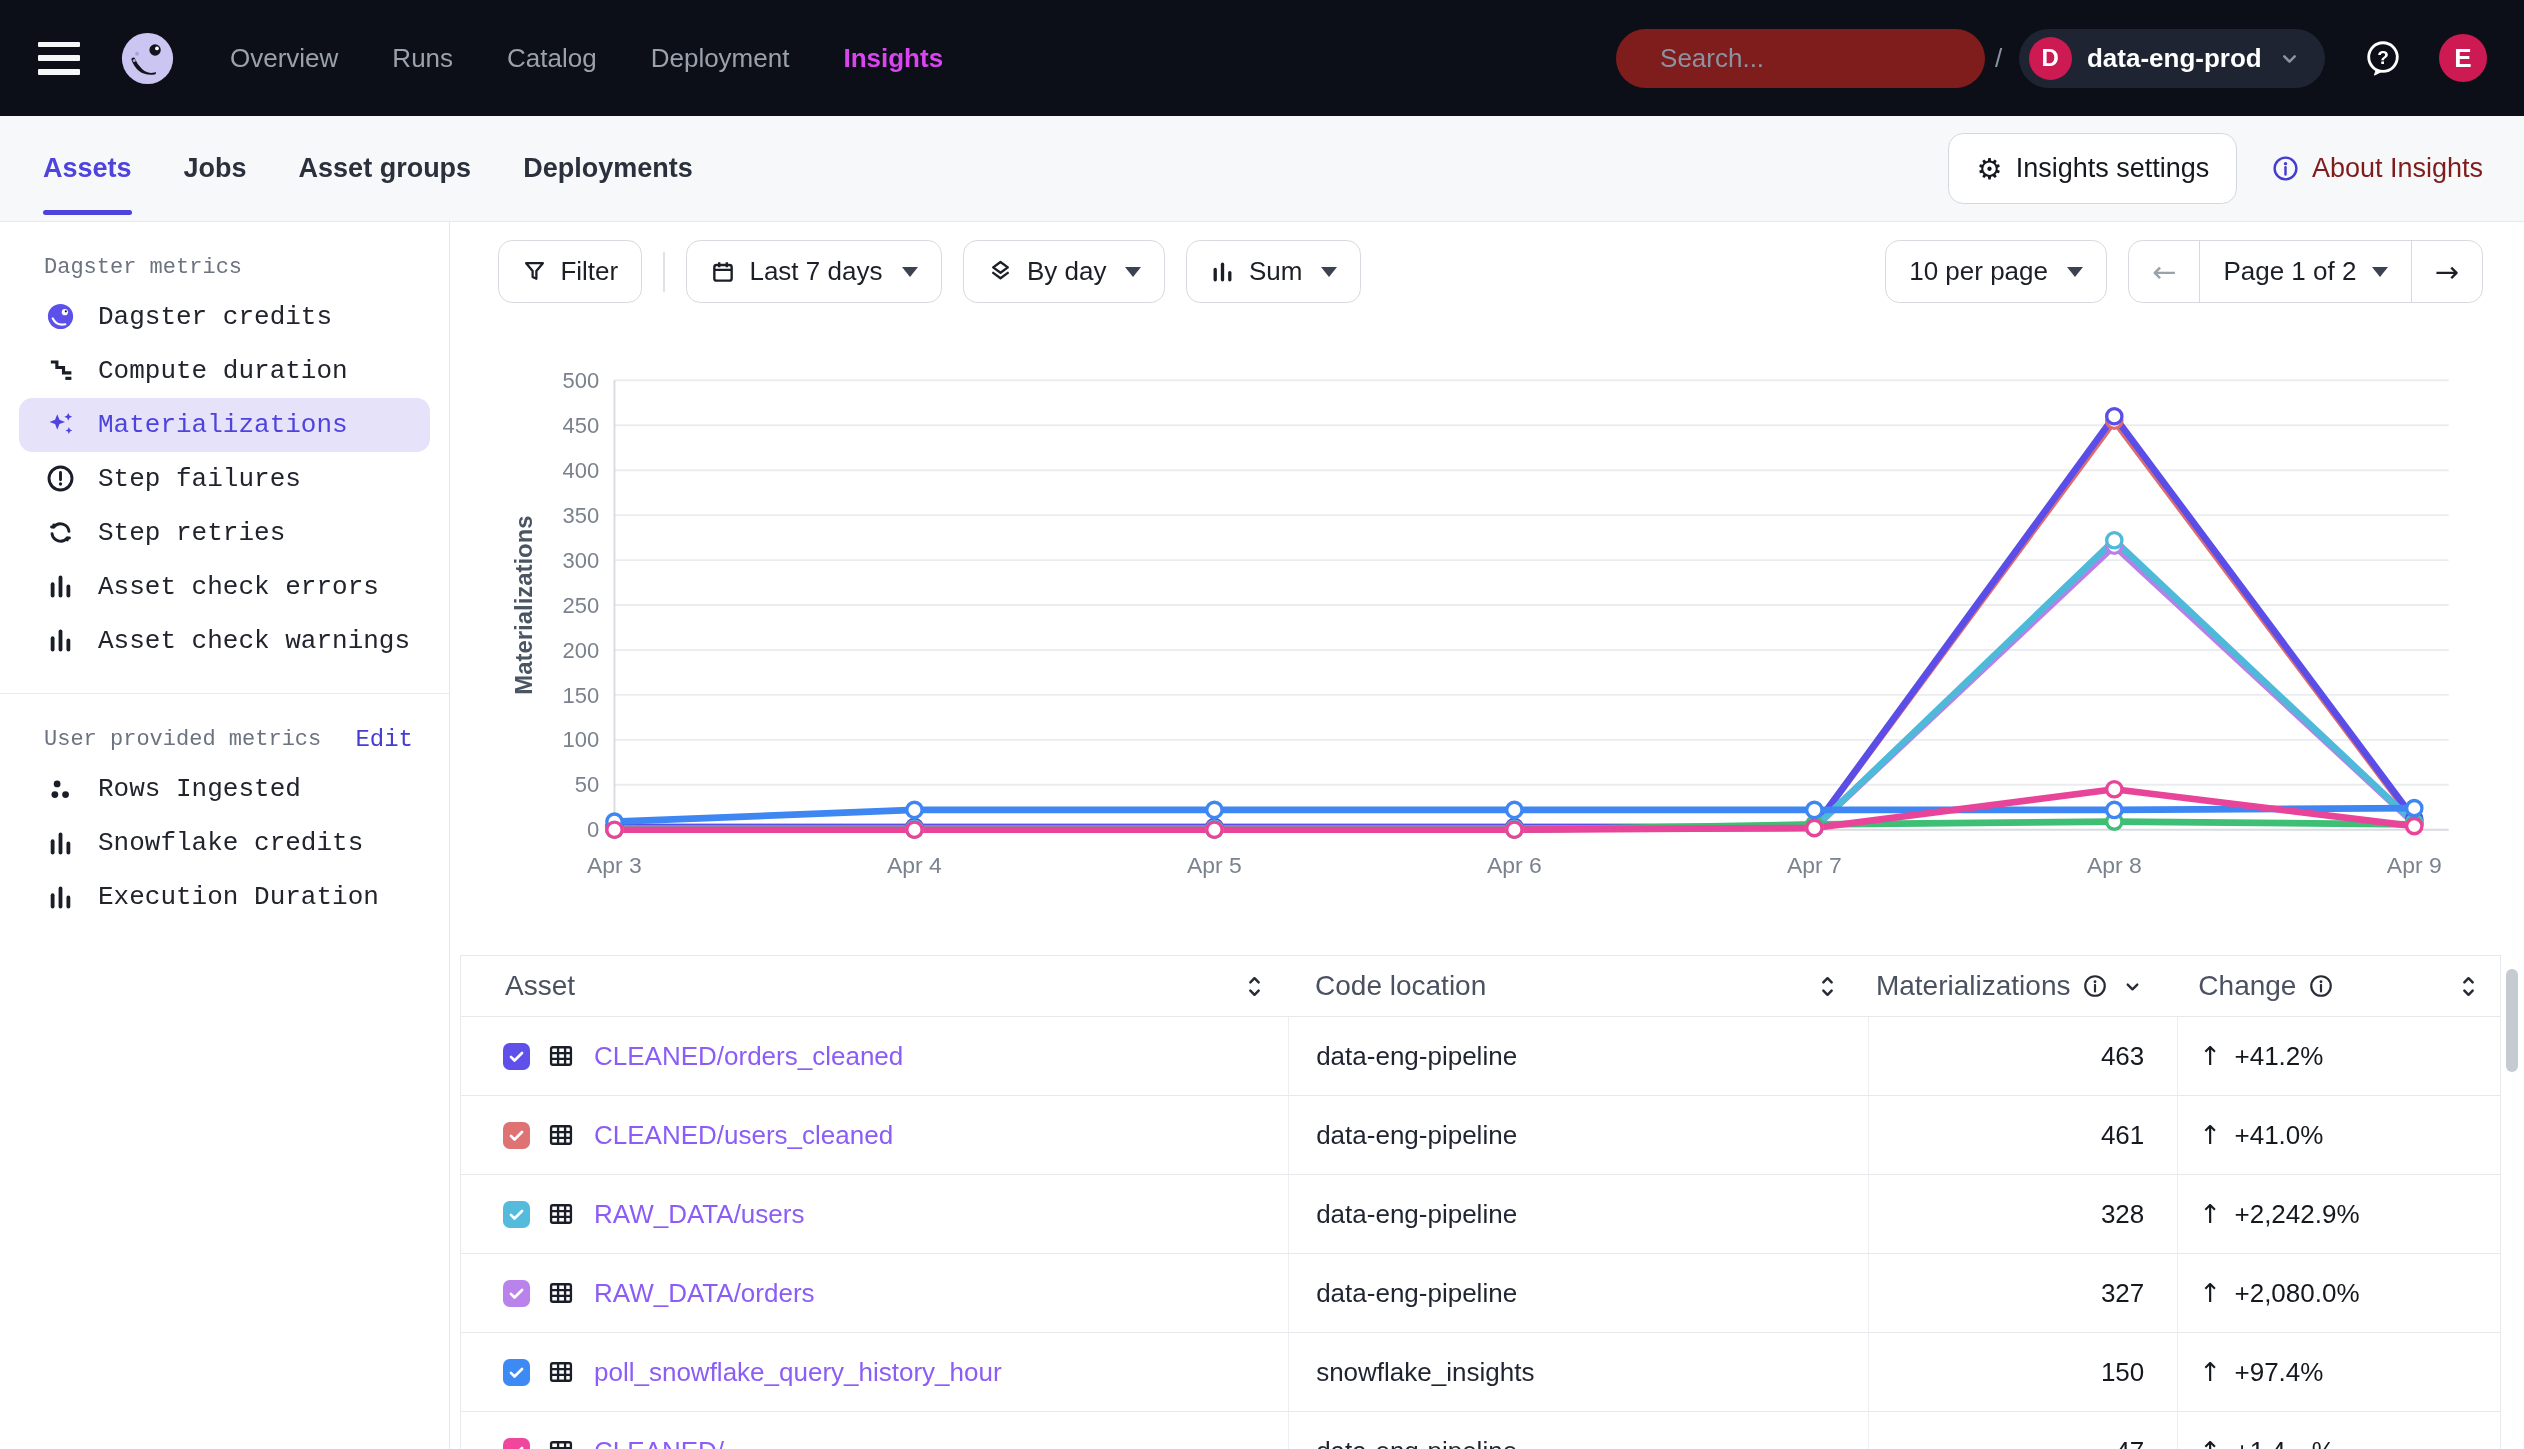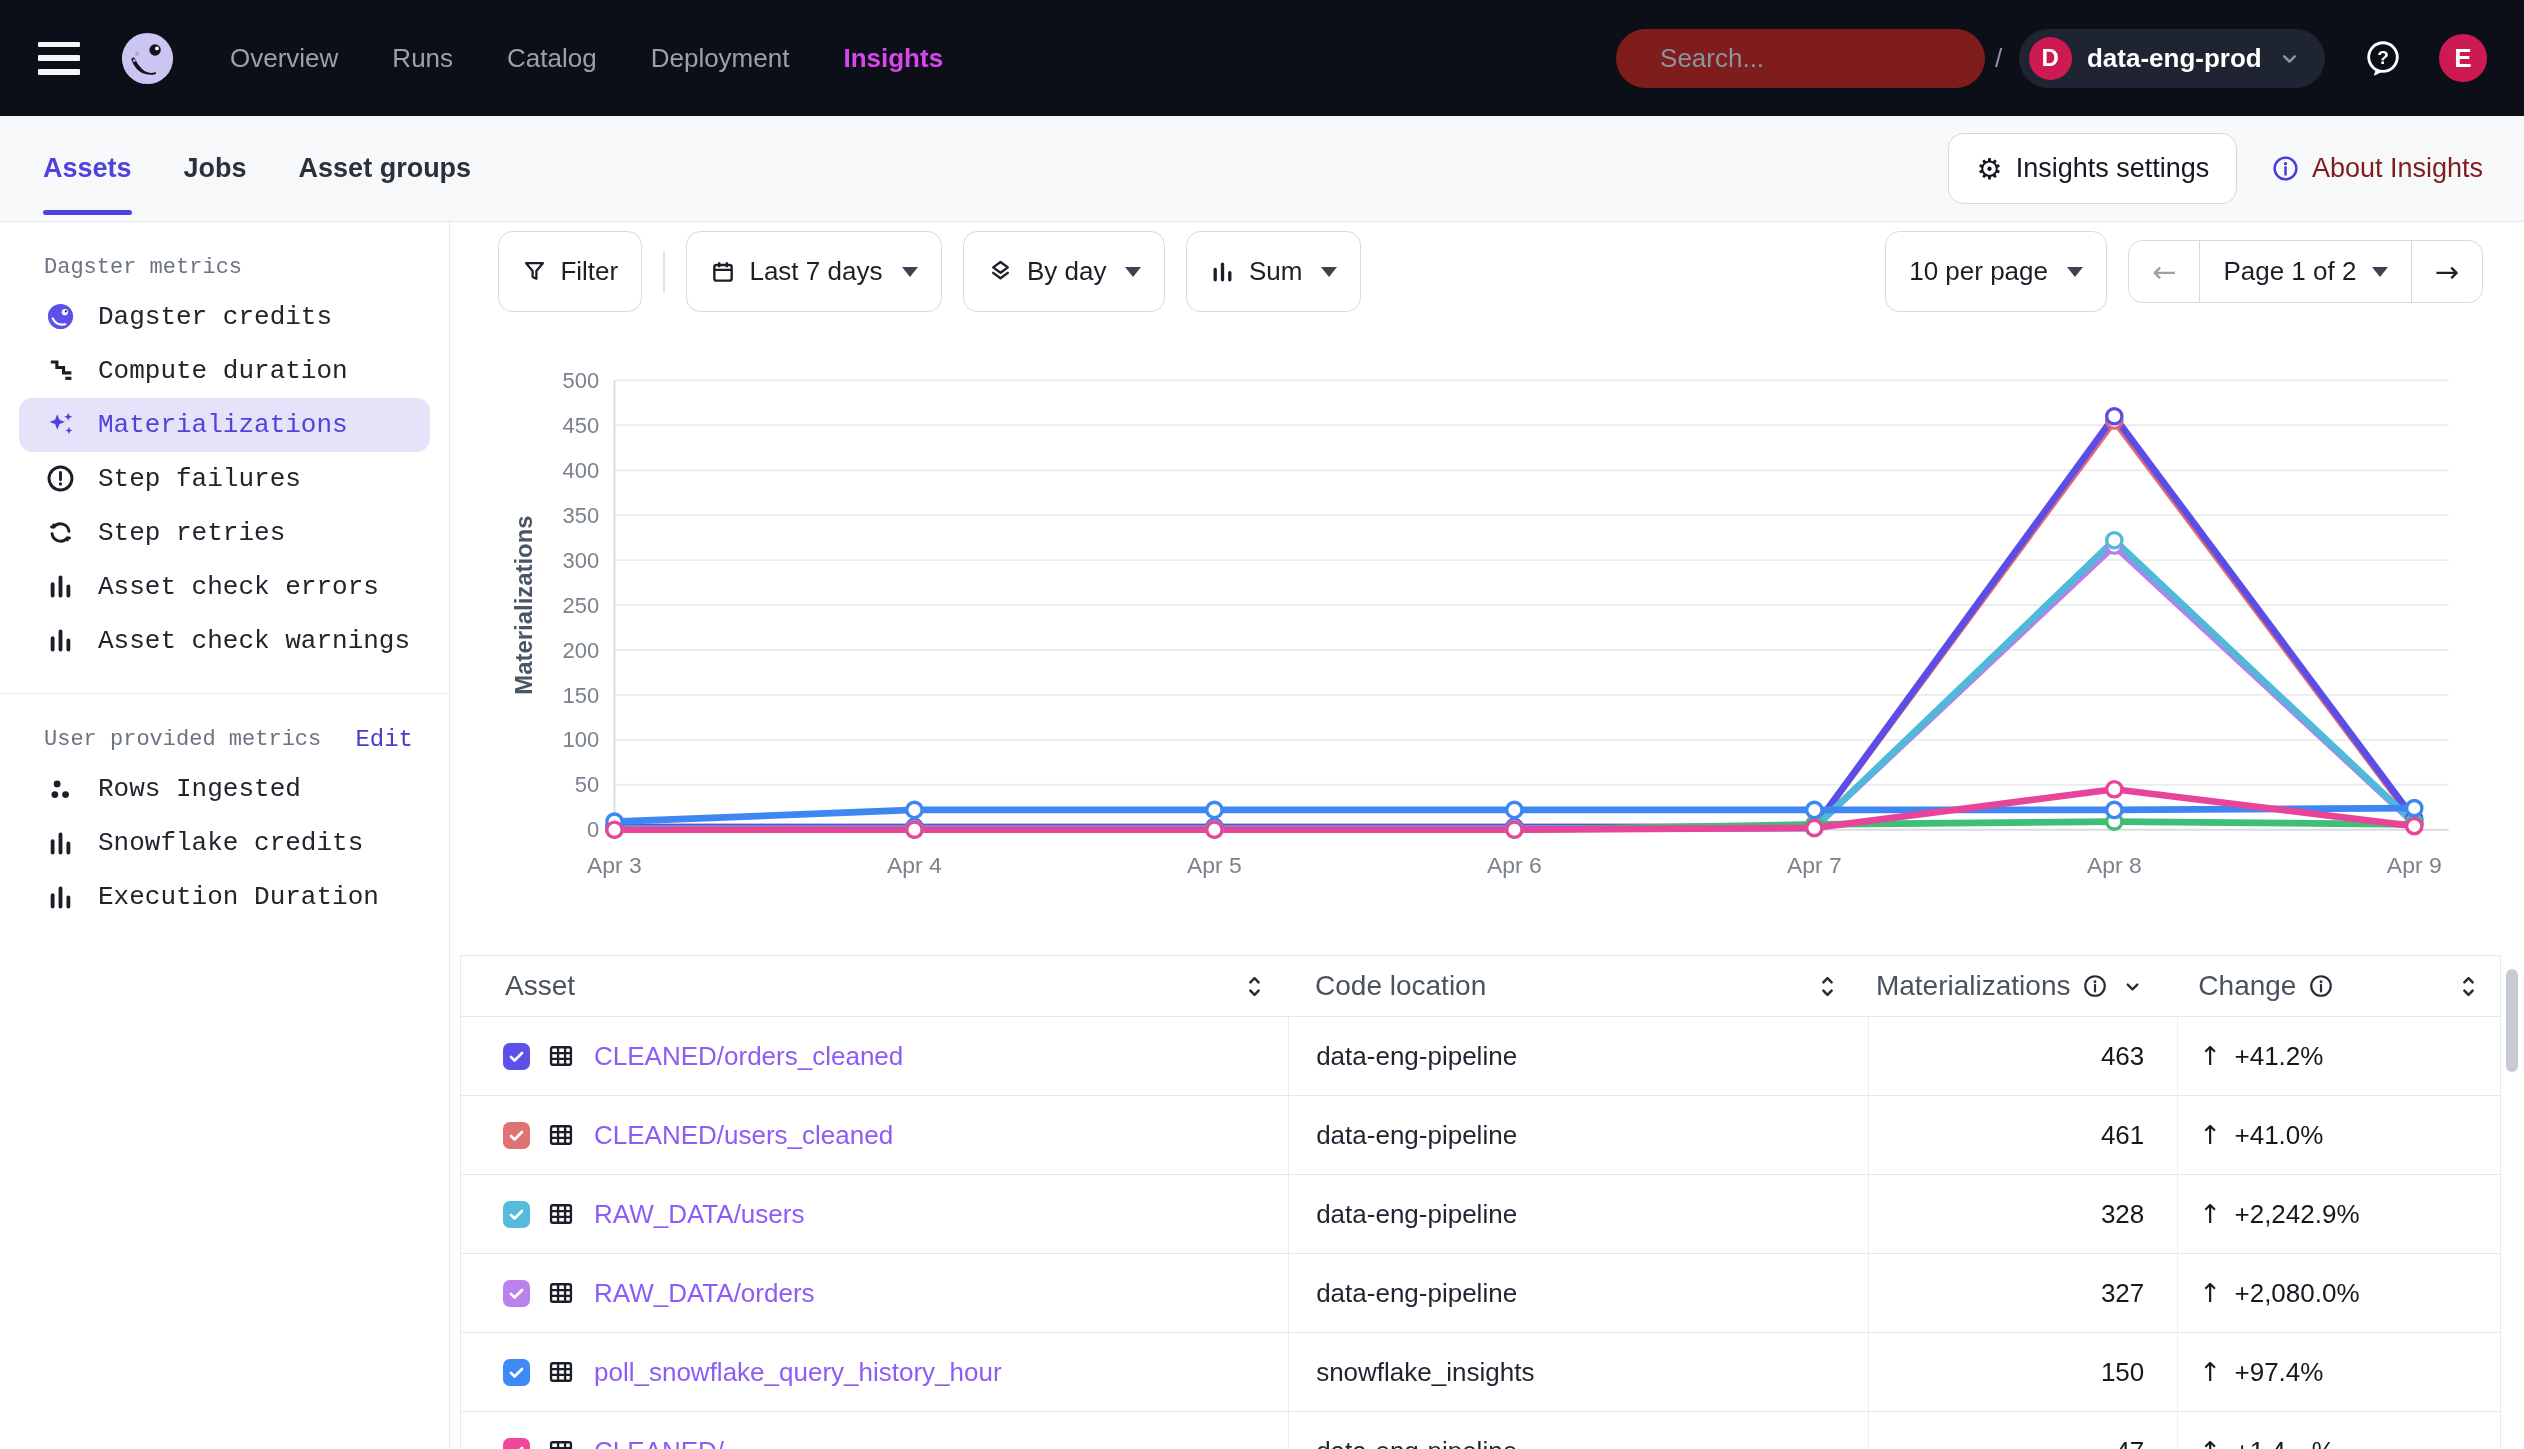--- a/index.html
+++ b/index.html
@@ -41,21 +41,21 @@
   .side-label { font-size:22px; color:#6b7280; padding:33px 0 9.6px 44px; display:flex; align-items:center; }
   .side-item { height:54px; margin:0 19px; display:flex; align-items:center; padding-left:25px; gap:21px; font-size:26px; color:#21242c; border-radius:13.4px; cursor:pointer; }
   .side-item.active { background:#e5e2fa; color:#4f43dd; }
   .side-item .ic { width:33px; height:33px; display:flex; align-items:center; justify-content:center; flex:none; }
   .side-divider { height:1.9px; background:#e9ebee; margin:25px 0 0 0; }
   .side-label-row { display:flex; align-items:center; padding-right:36px; }
   .edit-link { margin-left:auto; color:#453cd2; font-size:24px; cursor:pointer; padding-top:23px; }
 
   
   .toolbar { position:absolute; left:450px; top:235px; width:2075px; height:73px; display:flex; align-items:center; }
-  .btn { height:81px; background:#fff; border:1.9px solid #d6dadf; border-radius:14.3px; display:flex; align-items:center; padding:0 23px; gap:13.4px; font-size:26px; color:#1c1f27; font-weight:500; cursor:pointer; }
+  .btn { height:63px; background:#fff; border:1.9px solid #d6dadf; border-radius:14.3px; display:flex; align-items:center; padding:0 23px; gap:13.4px; font-size:26px; color:#1c1f27; font-weight:500; cursor:pointer; }
   .vdivider { width:1.9px; height:40px; background:#dfe2e7; margin:0 21px; }
   .caret { width:0; height:0; border-left:8.6px solid transparent; border-right:8.6px solid transparent; border-top:10.5px solid #3c4250; margin-left:5.7px; }
   .toolbar-right { margin-left:auto; display:flex; align-items:center; margin-right:42px; gap:21px; }
   .pager { height:63px; border:1.9px solid #d6dadf; border-radius:14.3px; display:flex; align-items:stretch; overflow:hidden; background:#fff; }
   .pager > div { display:flex; align-items:center; padding:0 23px; font-size:26px; }
   .pager .pcell { border-left:1.9px solid #d6dadf; }
   .arrow { font-size:29px; color:#1c1f27; }
   .arrow.disabled { color:#9aa1ab; }
 
   
@@ -138,20 +138,21 @@
     </div>
     <div class="useravatar">E</div>
   </div>
 </div>
 
 <div class="tabsbar">
   <div class="tabs">
     <div class="tab active">Assets</div>
     <div class="tab">Jobs</div>
     <div class="tab">Asset groups</div>
+    <div class="tab">Deployments</div>
   </div>
   <div class="tabsbar-right">
     <div class="settings-btn">
       <span class="dj" style="font-size:29px;">⚙</span>
       <span>Insights settings</span>
     </div>
     <div class="about-link">
       <svg width="29" height="29" viewBox="0 0 24 24">
           <circle cx="12" cy="12" r="9" fill="none" stroke="#453cd2" stroke-width="2"></circle>
           <circle cx="12" cy="8" r="1.4" fill="#453cd2"></circle>

